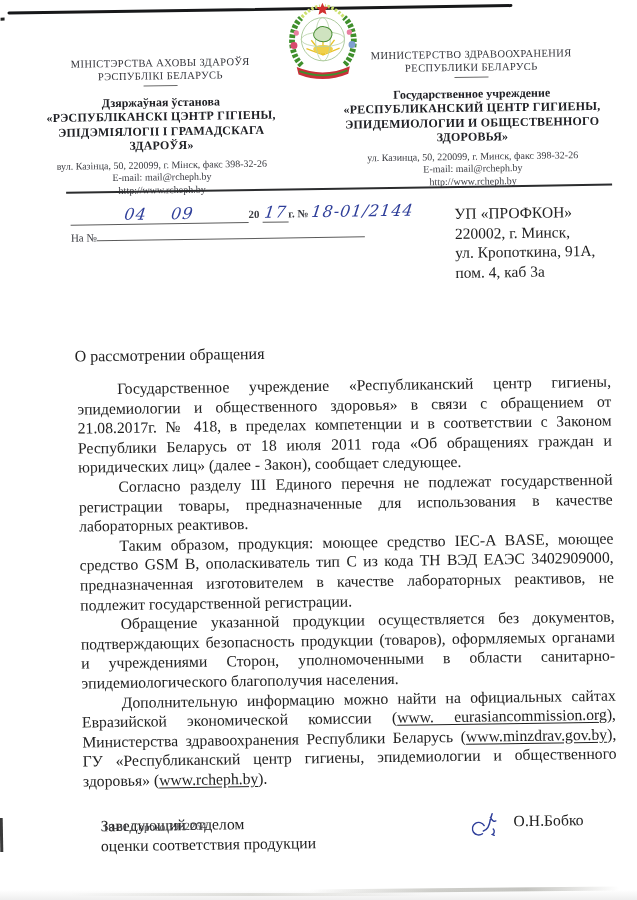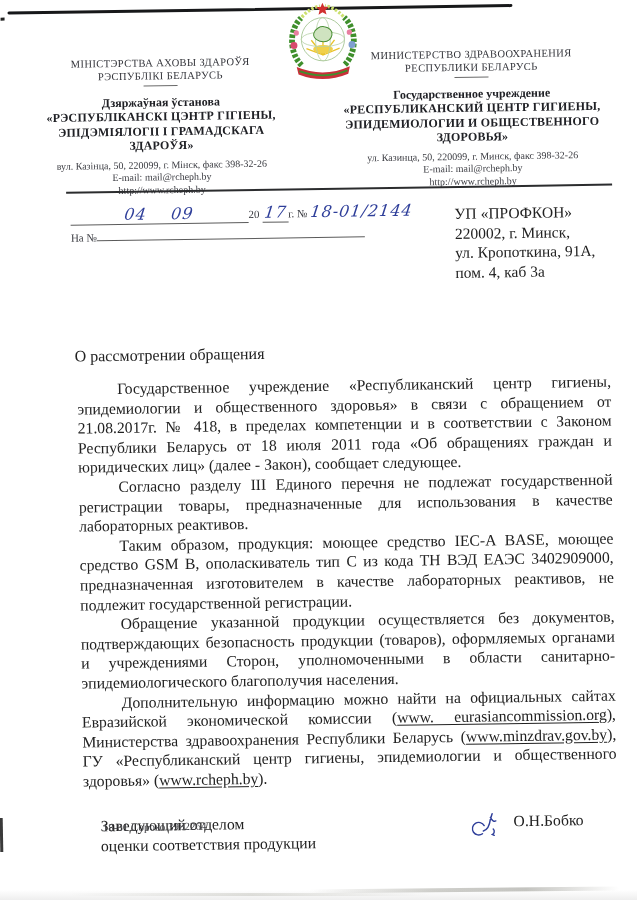--- a/index.html
+++ b/index.html
@@ -36,21 +36,21 @@
 
   .header-rule{position:absolute;left:70px;top:188px;width:546px;height:2px;background:#2b2c2e;}
 
   
   .refrow{position:relative;height:112px;}
   .dateline{position:absolute;left:74px;top:10px;font-size:11px;color:#3b3c42;white-space:nowrap;}
   .hand{font-family:"DejaVu Serif",serif;font-style:italic;color:#2f3f9a;font-size:16px;letter-spacing:1px;display:inline-block;transform:skewX(-8deg);}
   .u-line{display:inline-block;border-bottom:1px solid #5a5a5a;text-align:center;}
   .u-date{width:178px;}
   .u-year{width:26px;}
-  .printed-small{font-size:11px;color:#3b3c42;}
+  .printed-small{font-size:11px;color:#3b3c42;font-weight:bold;}
   .replyline{position:absolute;left:74px;top:36px;font-size:11px;color:#3b3c42;}
   .u-reply{width:268px;}
   .addressee{position:absolute;left:458px;top:14px;font-size:15.5px;line-height:19.5px;color:#222;}
 
   
   .subject{margin:40px 0 0 76px;font-size:16px;color:#222;}
   .bodytext{margin:14px 25px 0 78px;}
   .bodytext p{margin:0;text-indent:40px;text-align:justify;font-size:15.7px;line-height:19.6px;color:#222;}
   .lnk{text-decoration:underline;text-underline-offset:2px;}
 

